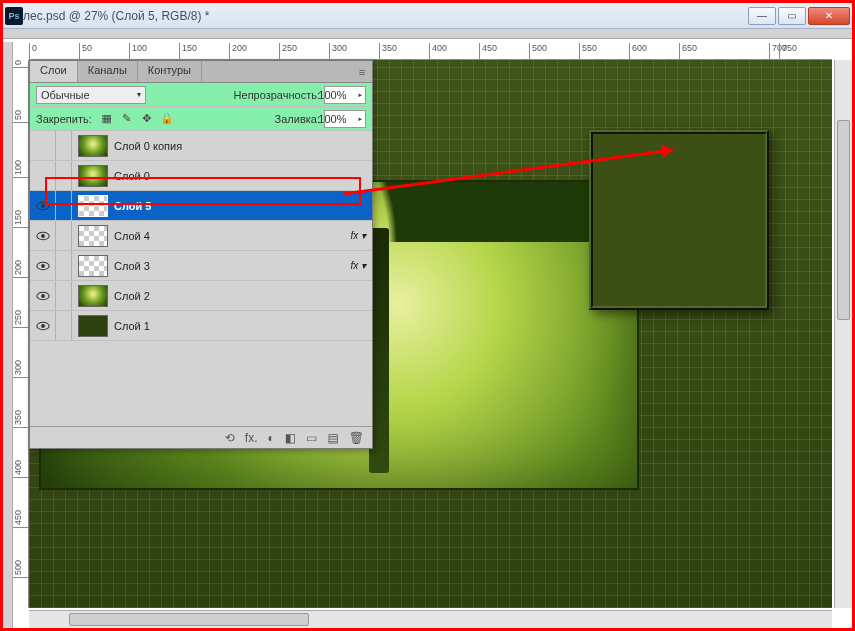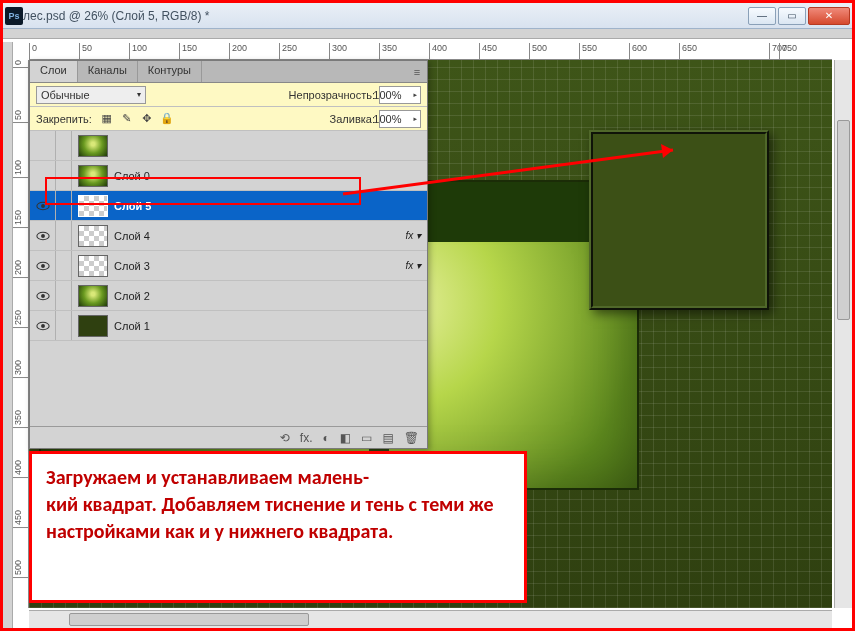--- a/index.html
+++ b/index.html
@@ -30,21 +30,21 @@
   .photo::after { content:""; position:absolute; left:0; top:0; right:0; height:60px;
     background: radial-gradient(circle at 30% 100%, transparent 40%, #1e3a08 42%),
                 radial-gradient(circle at 70% 100%, transparent 35%, #2a4a0c 37%);}
   .small-square { position:absolute; top:70px; left:560px; width:180px; height:180px; background:#3c5016; border:4px ridge #50682a; box-shadow:4px 4px 10px rgba(0,0,0,0.5);}
   .scroll-v { position:absolute; top:18px; right:0; width:18px; bottom:20px; background:#e6e6e6; border-left:1px solid #aaa;}
   .scroll-v .thumb { position:absolute; top:60px; left:2px; right:2px; height:200px; background:#cfcfcf; border:1px solid #999; border-radius:2px;}
   .scroll-h { position:absolute; left:26px; right:20px; bottom:0; height:18px; background:#e6e6e6; border-top:1px solid #aaa;}
   .scroll-h .thumb { position:absolute; left:40px; top:2px; bottom:2px; width:240px; background:#cfcfcf; border:1px solid #999; border-radius:2px;}
 
   
-  .panel { position:absolute; top:18px; left:26px; width:399px; background:#fef9c3; border:1px solid #7a7a7a; box-shadow:2px 2px 6px rgba(0,0,0,0.3); z-index:10;}
+  .panel { position:absolute; top:18px; left:26px; width:344px; background:#86efac; border:1px solid #7a7a7a; box-shadow:2px 2px 6px rgba(0,0,0,0.3); z-index:10;}
   .tabs { display:flex; background:#b8b8b8; height:22px; border-bottom:1px solid #888;}
   .tab { padding:3px 10px; font-size:11px; color:#333; border-right:1px solid #999; cursor:pointer;}
   .tab.active { background:#d3d3d3; font-weight:normal;}
   .tab-menu { margin-left:auto; width:20px; display:flex; align-items:center; justify-content:center; color:#555; cursor:pointer;}
   .row { display:flex; align-items:center; height:24px; padding:7px 6px; gap:4px; border-bottom:1px solid #c0c0c0; font-size:11px; color:#333;}
   .row select,.row .drop { height:18px; font-size:11px; background:#eee; border:1px solid #999; padding:0 4px;}
   .row .drop { width:110px; display:flex; align-items:center; justify-content:space-between;}
   .drop .arr { font-size:8px;}
   .row label { color:#333;}
   .pct { width:42px; height:18px; background:#fff; border:1px solid #999; text-align:right; padding:0 3px; display:flex; align-items:center; justify-content:flex-end; gap:12px;}
@@ -79,21 +79,21 @@
   .callout { position:absolute; left:26px; bottom:25px; width:498px; height:152px; background:#fff; border:3px solid #f00; z-index:15; padding:10px 14px; font-family: Calibri, Arial, sans-serif;}
   .callout p { color:#c00000; font-size:20px; font-weight:bold; line-height:1.35;}
 </style>
 </head>
 <body>
 
 <div class="frame">
 
   <div class="titlebar">
     <div class="ps-icon">Ps</div>
-    <div class="title-text">лес.psd @ 26% (Слой 5, RGB/8) *</div>
+    <div class="title-text">лес.psd @ 27% (Слой 5, RGB/8) *</div>
     <div class="win-btns">
       <div class="win-btn">—</div>
       <div class="win-btn">▭</div>
       <div class="win-btn close">✕</div>
     </div>
   </div>
   <div class="toolbar-strip"></div>
 
   <div class="work">
     <div class="left-bar"></div>
@@ -172,20 +172,21 @@
         <div class="pct">
             <span>100%</span>
             <span class="arr">▸</span>
           </div>
       </div>
       <div class="layers-list" id="layers-list">
           <div class="layer">
             <div class="eye"></div>
             <div class="link"></div>
             <div class="thumb forest"></div>
+            <div class="name">Слой 0 копия</div>
             <div class="fx"></div>
           </div>
           <div class="layer">
             <div class="eye"></div>
             <div class="link"></div>
             <div class="thumb forest"></div>
             <div class="name">Слой 0</div>
             <div class="fx"></div>
           </div>
           <div class="layer selected">
@@ -262,18 +263,15 @@
     </div>
 
     <div class="selbox"></div>
     <div class="arrow-line" style="top:102px; left:340px; width:350px; height:70px;">
       <svg width="350" height="70">
         <line x1="0" y1="50" x2="330" y2="6" stroke="#f00" stroke-width="3"></line>
         <polygon points="330,6 318,0 320,14" fill="#f00"></polygon>
       </svg>
     </div>
 
-    <div class="callout">
-      <p id="callout-p">Загружаем и устанавливаем малень-<br>кий квадрат. Добавляем тиснение и тень с теми же настройками как и у нижнего квадрата.</p>
-    </div>
 
   </div>
 </div>
 
 </body></html>

